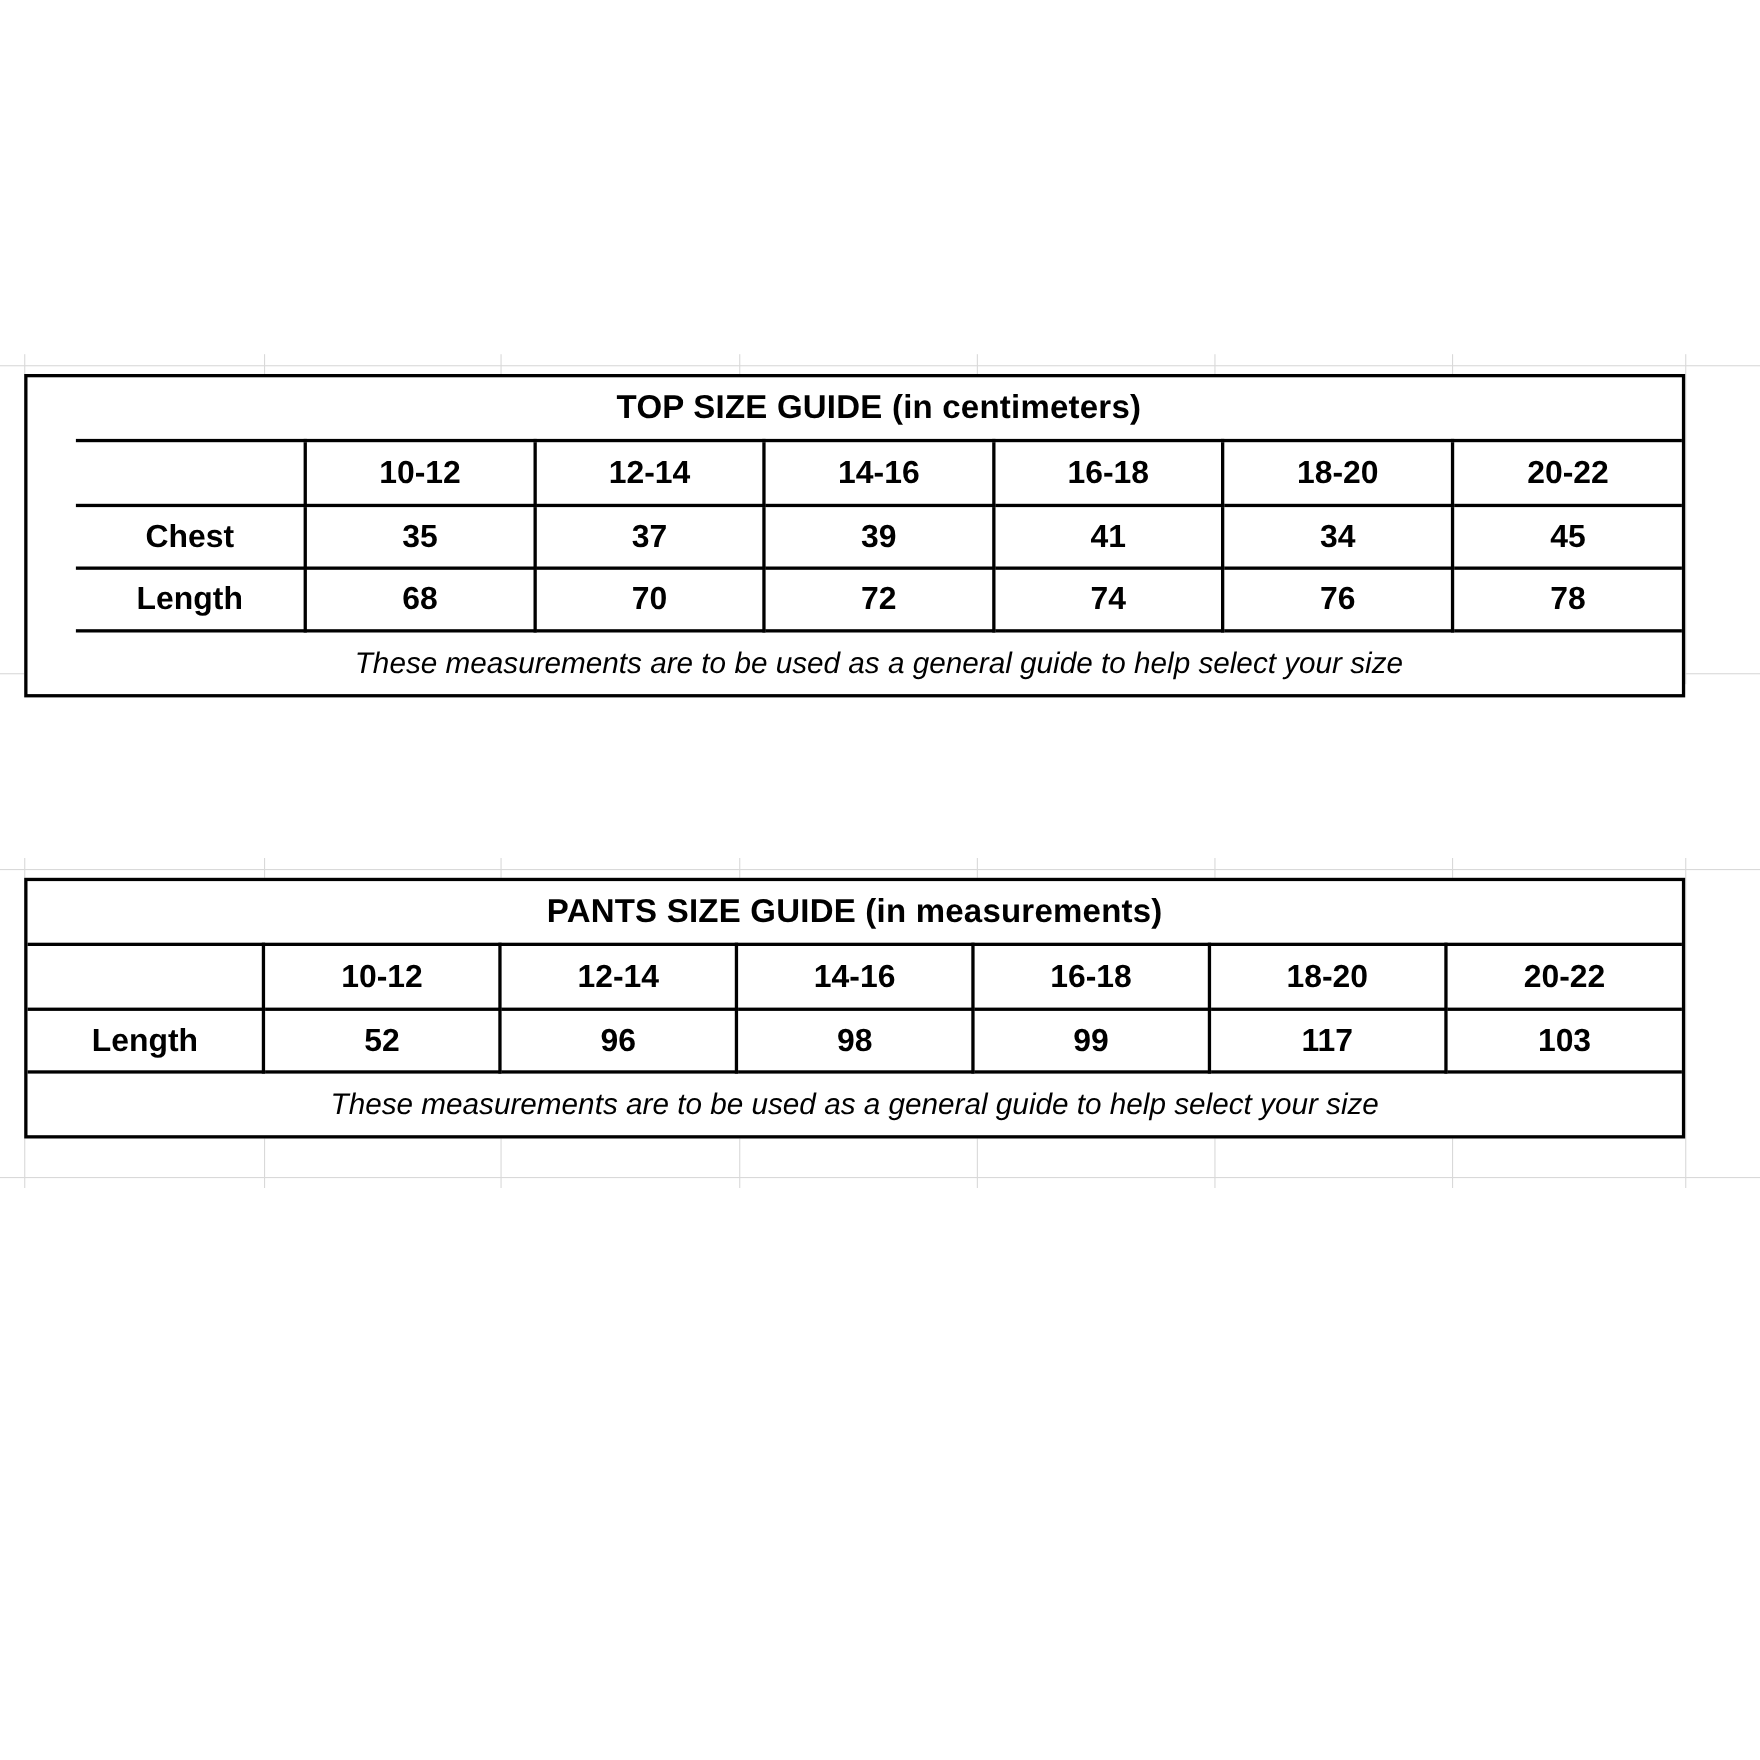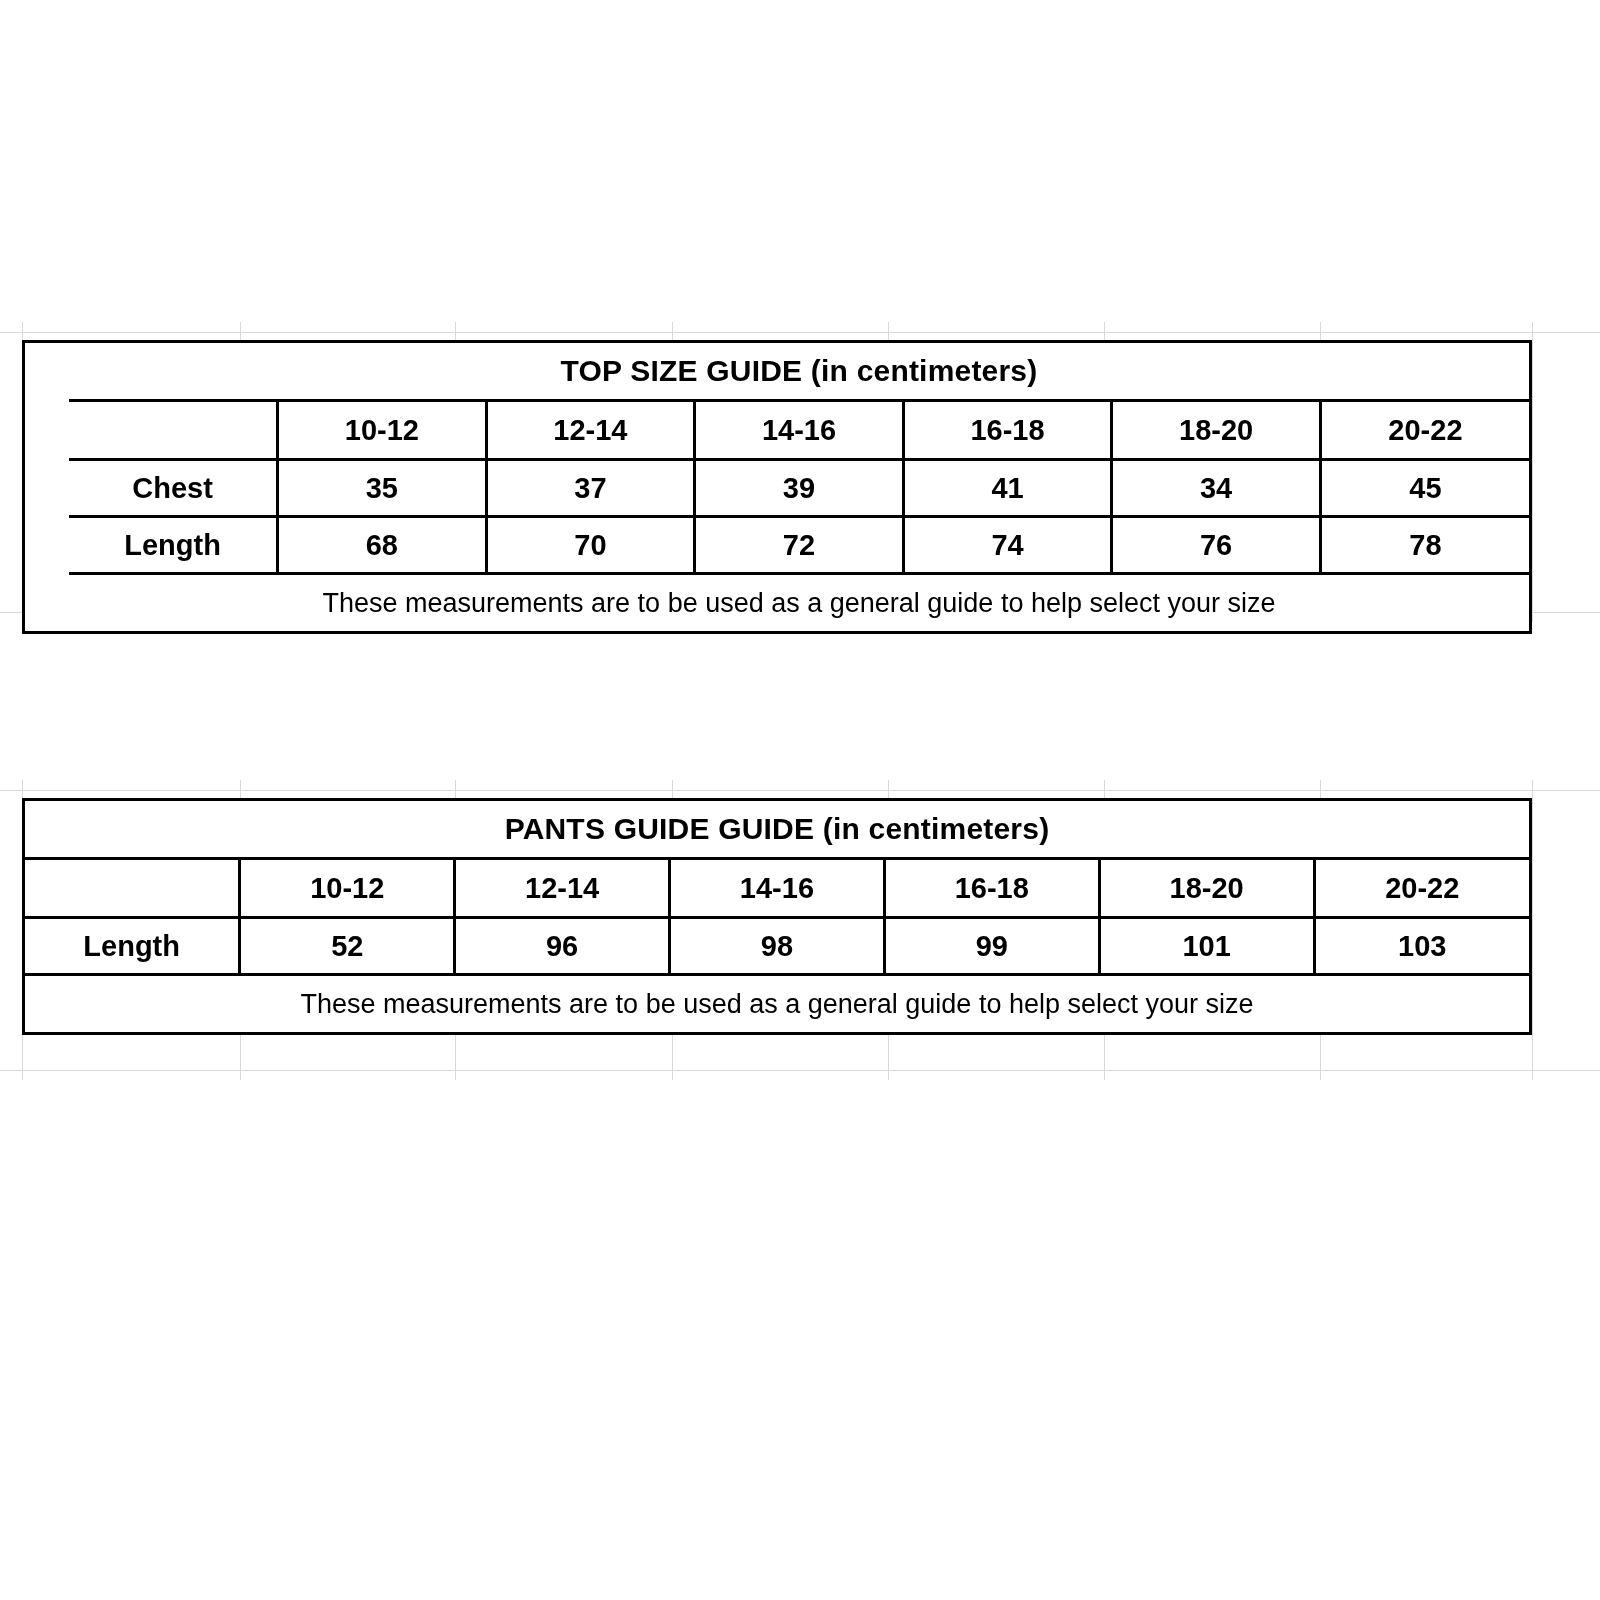--- a/index.html
+++ b/index.html
@@ -52,21 +52,21 @@
   table.size-table td {
     border: 3px solid #000000;
     text-align: center;
     vertical-align: middle;
     padding: 0;
   }
   
   table.size-table tr td:first-child { border-left: none; }
   table.size-table tr td:last-child  { border-right: none; }
   table.size-table tr:first-child td { border-top: none; }
-  table.size-table tr:last-child td  { border-bottom: none; }
+  table.size-table tr:last-child td  { border-bottom: none; font-style: italic; }
 
   .title-row td {
     height: 56px;
     font-size: 30px;
     font-weight: bold;
     letter-spacing: 0.2px;
   }
   .head-row td {
     height: 56px;
     font-size: 29px;
@@ -151,38 +151,38 @@
       <td colspan="7">These measurements are to be used as a general guide to help select your size</td>
     </tr>
   </tbody>
     </table>
 </div>
 
 <div class="table-block" id="pants-table-block">
   <table class="size-table">
     <tbody>
         <tr class="title-row">
-      <td colspan="7">PANTS GUIDE GUIDE (in centimeters)</td>
+      <td colspan="7">PANTS SIZE GUIDE (in measurements)</td>
     </tr>
     <tr class="head-row">
       <td class="col-label"></td>
       <td class="col-size">10-12</td>
       <td class="col-size">12-14</td>
       <td class="col-size">14-16</td>
       <td class="col-size">16-18</td>
       <td class="col-size">18-20</td>
       <td class="col-size">20-22</td>
     </tr>
     <tr class="data-row">
       <td class="rowlabel">Length</td>
       <td>52</td>
       <td>96</td>
       <td>98</td>
       <td>99</td>
-      <td>101</td>
+      <td>117</td>
       <td>103</td>
     </tr>
     <tr class="note-row">
       <td colspan="7">These measurements are to be used as a general guide to help select your size</td>
     </tr>
   </tbody>
     </table>
 </div>
 
 </body></html>

